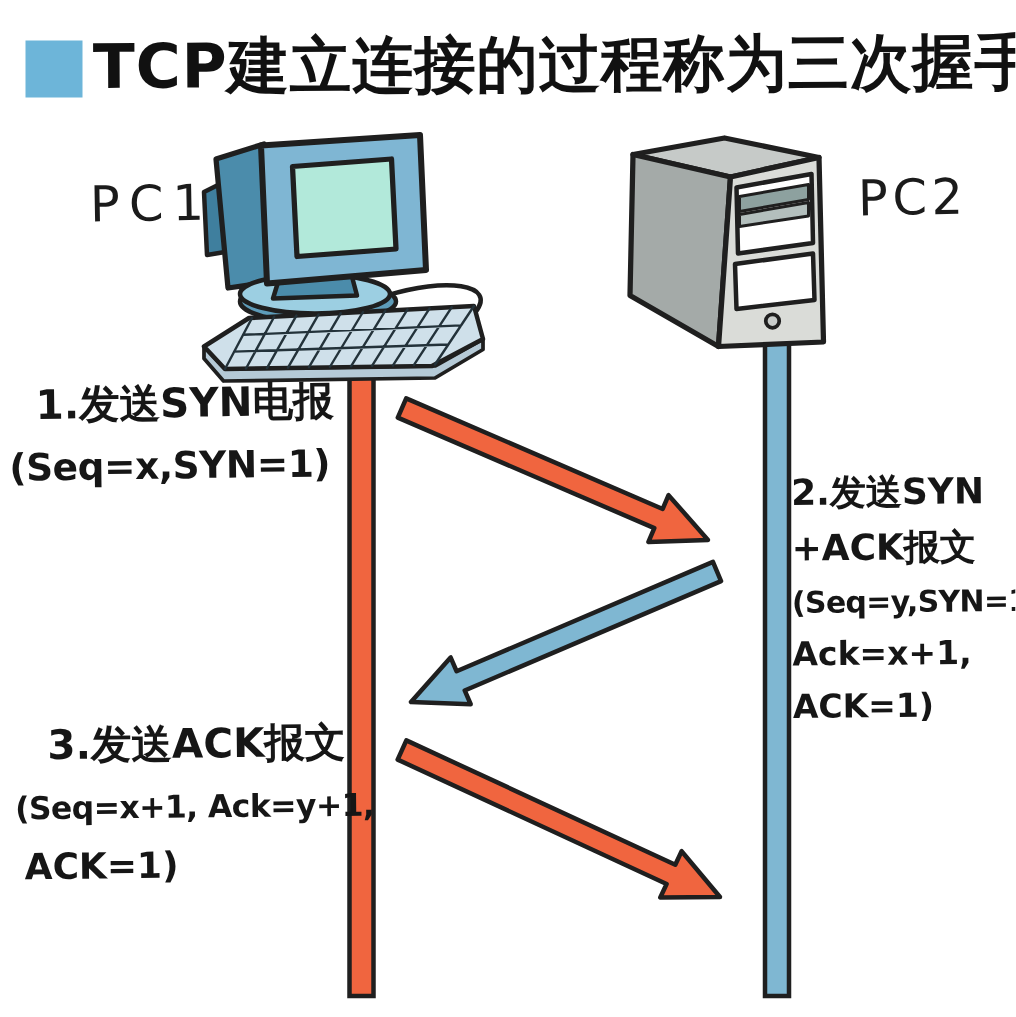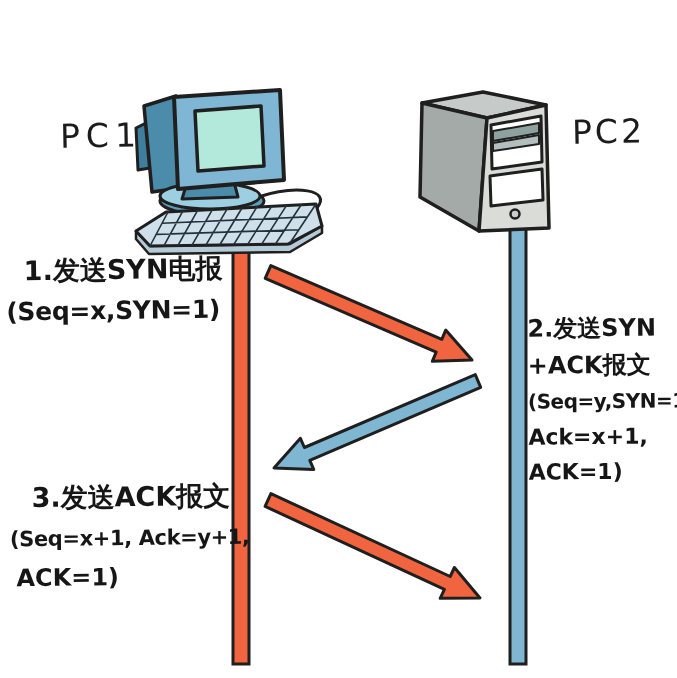--- a/index.html
+++ b/index.html
@@ -34,20 +34,24 @@
   .msg3{left:10px;top:476px;transform:rotate(-0.6deg);}
   .msg3 .l1{font-size:27px;padding-left:22px;line-height:42px;}
   .msg3 .l2{font-size:21px;line-height:40px;letter-spacing:-0.4px;}
   .msg3 .l3{font-size:24px;padding-left:6px;line-height:38px;}
 </style>
 </head>
 <body>
 
 <div class="stage">
 
+  <div class="title-row">
+    <span class="title-bullet"></span>
+    <span class="title-text">TCP建立连接的过程称为三次握手</span>
+  </div>
 
   <div class="pc-label pc1-label">PC1</div>
   <div class="pc-label pc2-label">PC2</div>
 
   <svg class="art" width="677" height="678" viewBox="0 0 677 678">
 
     <g stroke="#1f1f1f" stroke-width="3">
       <rect x="233" y="240" width="16" height="424" fill="#f0653f"></rect>
       <rect x="510" y="227" width="16" height="437" fill="#7fb7d2"></rect>
     </g>

